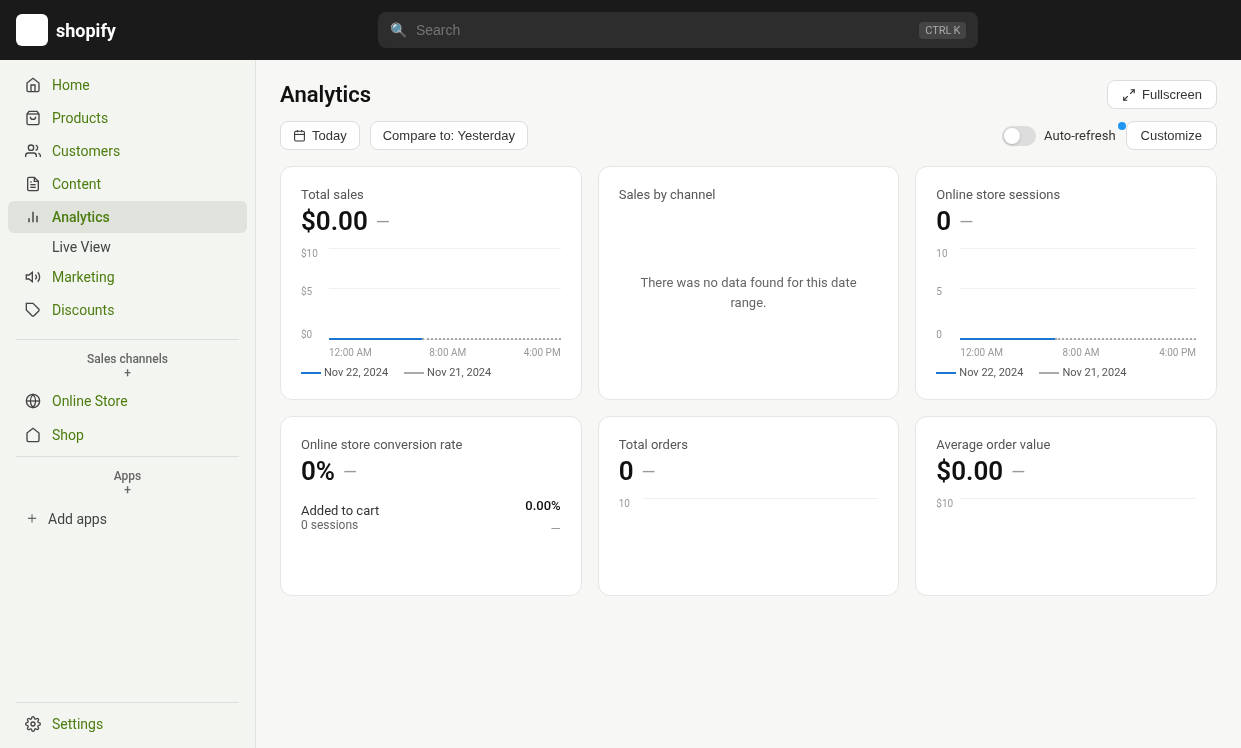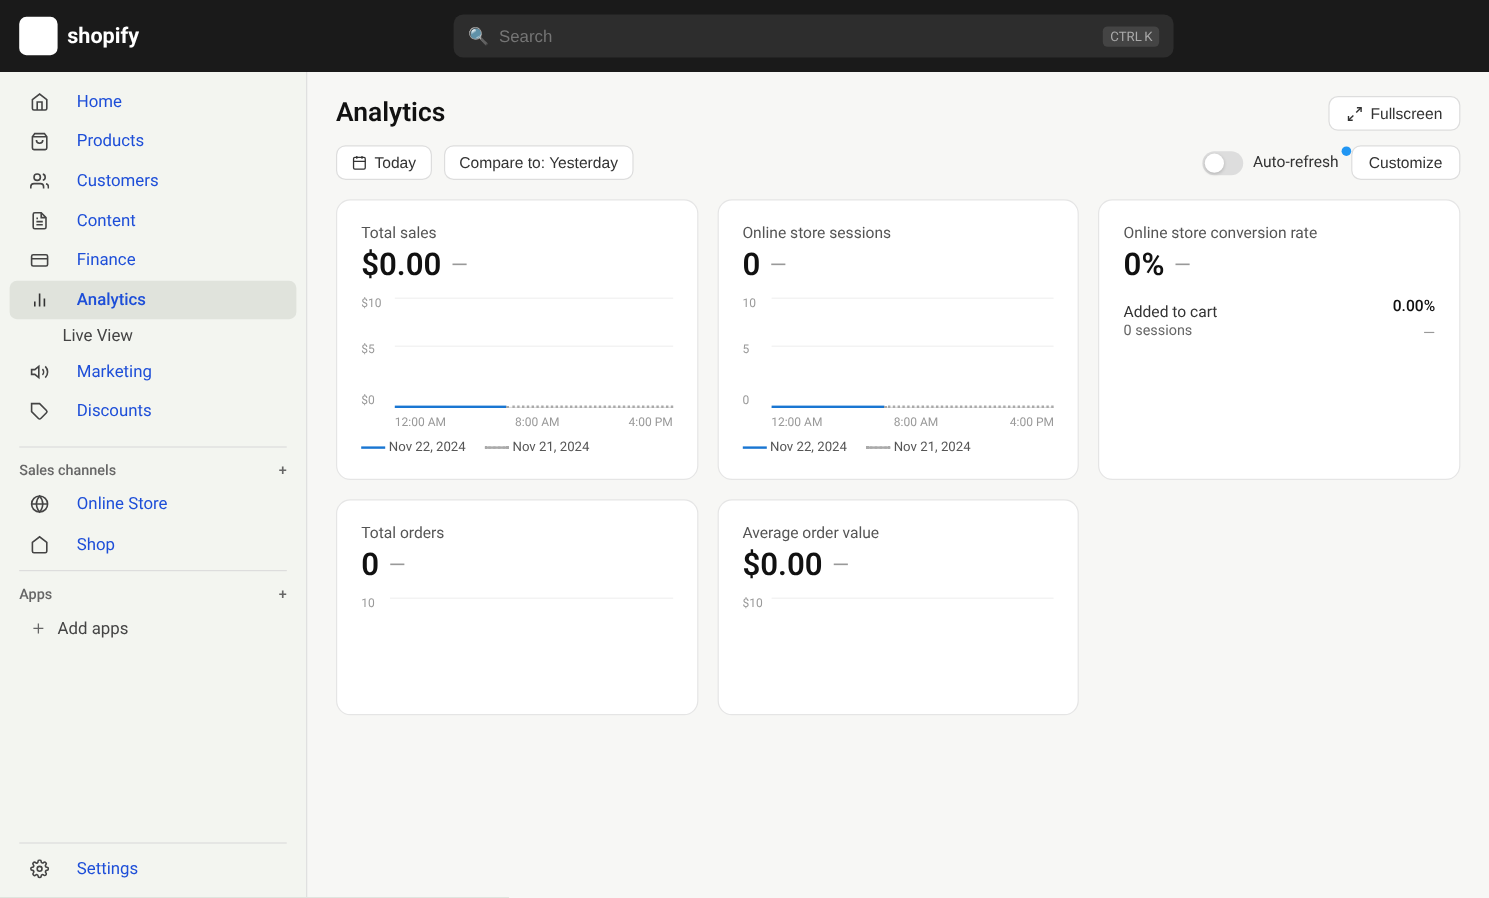--- a/index.html
+++ b/index.html
@@ -15,25 +15,25 @@
     .search-bar input { background: transparent; border: none; outline: none; color: #ccc; font-size: 14px; flex: 1; }
     .search-icon { color: #888; font-size: 14px; }
     .shortcut-badge { background: #444; color: #aaa; font-size: 11px; padding: 2px 6px; border-radius: 4px; display: flex; gap: 2px; }
 
     
     .layout { display: flex; flex: 1; overflow: hidden; }
 
     
     .sidebar { width: 256px; background: #f3f5f0; border-right: 1px solid #e0e0e0; display: flex; flex-direction: column; overflow-y: auto; flex-shrink: 0; }
     .sidebar-section { padding: 8px 0; }
-    .sidebar-item { display: flex; align-items: center; gap: 22px; padding: 7px 16px; cursor: pointer; color: #1d4ed8; font-size: 14px; border-radius: 6px; margin: 1px 8px; }
+    .sidebar-item { display: flex; align-items: center; gap: 10px; padding: 7px 16px; cursor: pointer; color: #4d7c0f; font-size: 14px; border-radius: 6px; margin: 1px 8px; }
     .sidebar-item.active { background: #e0e3dc; font-weight: 500; }
     .sidebar-item-icon { width: 18px; height: 18px; display: flex; align-items: center; justify-content: center; flex-shrink: 0; }
     .sidebar-divider { height: 1px; background: #ddd; margin: 4px 16px; }
-    .sidebar-section-label { font-size: 12px; color: #666; padding: 8px 16px 4px 16px; font-weight: 500; display: flex; align-items: center; justify-content: space-between; }
+    .sidebar-section-label { font-size: 12px; color: #666; padding: 8px 16px 4px 16px; font-weight: 500; display: flex; align-items: center; justify-content: space-between; flex-direction: column; }
     .sidebar-sub-item { padding: 5px 16px 5px 44px; cursor: pointer; font-size: 14px; color: #444; border-radius: 6px; margin: 1px 8px; }
     .sidebar-add-item { display: flex; align-items: center; gap: 8px; padding: 6px 16px; cursor: pointer; color: #444; font-size: 14px; margin: 1px 8px; border-radius: 6px; }
     .chevron-icon { color: #666; font-size: 12px; }
 
     
     .main { flex: 1; background: #f7f7f5; overflow-y: auto; }
     .main-header { display: flex; align-items: center; justify-content: space-between; padding: 20px 24px 12px 24px; }
     .main-title { font-size: 22px; font-weight: 600; color: #111; }
     .fullscreen-btn { display: flex; align-items: center; gap: 6px; background: #fff; border: 1px solid #ddd; border-radius: 8px; padding: 6px 14px; font-size: 13px; cursor: pointer; color: #333; }
 
@@ -125,29 +125,20 @@
           <svg width="16" height="16" viewBox="0 0 24 24" fill="none" stroke="#444" stroke-width="2">
               <path d="M14 2H6a2 2 0 00-2 2v16a2 2 0 002 2h12a2 2 0 002-2V8z"></path>
               <polyline points="14 2 14 8 20 8"></polyline>
               <line x1="16" y1="13" x2="8" y2="13"></line>
               <line x1="16" y1="17" x2="8" y2="17"></line>
               <polyline points="10 9 9 9 8 9"></polyline>
             </svg>
         </div>
         <span>Content</span>
       </div>
-      <div class="sidebar-item">
-        <div class="sidebar-item-icon">
-          <svg width="16" height="16" viewBox="0 0 24 24" fill="none" stroke="#444" stroke-width="2">
-              <rect x="2" y="5" width="20" height="14" rx="2"></rect>
-              <line x1="2" y1="10" x2="22" y2="10"></line>
-            </svg>
-        </div>
-        <span>Finance</span>
-      </div>
       <div class="sidebar-item active">
         <div class="sidebar-item-icon">
           <svg width="16" height="16" viewBox="0 0 24 24" fill="none" stroke="#333" stroke-width="2">
               <line x1="18" y1="20" x2="18" y2="10"></line>
               <line x1="12" y1="20" x2="12" y2="4"></line>
               <line x1="6" y1="20" x2="6" y2="14"></line>
             </svg>
         </div>
         <span>Analytics</span>
       </div>
@@ -296,20 +287,25 @@
             <div class="legend-line-solid"></div>
             <span>Nov 22, 2024</span>
           </div>
           <div class="legend-item">
             <div class="legend-line-dotted"></div>
             <span>Nov 21, 2024</span>
           </div>
         </div>
       </div>
 
+      <div class="card" style="display:flex;flex-direction:column;justify-content:space-between;">
+        <div class="card-title">Sales by channel</div>
+        <div class="no-data-text">There was no data found for this date range.</div>
+        <div></div>
+      </div>
 
       <div class="card">
         <div class="card-title">Online store sessions</div>
         <div class="card-value-row">
           <span class="card-value">0</span>
           <span class="card-dash">—</span>
         </div>
         <div style="position:relative;height:110px;">
           <span style="position:absolute;top:0;left:0;font-size:10px;color:#999;">10</span>
           <span style="position:absolute;top:38px;left:0;font-size:10px;color:#999;">5</span>

